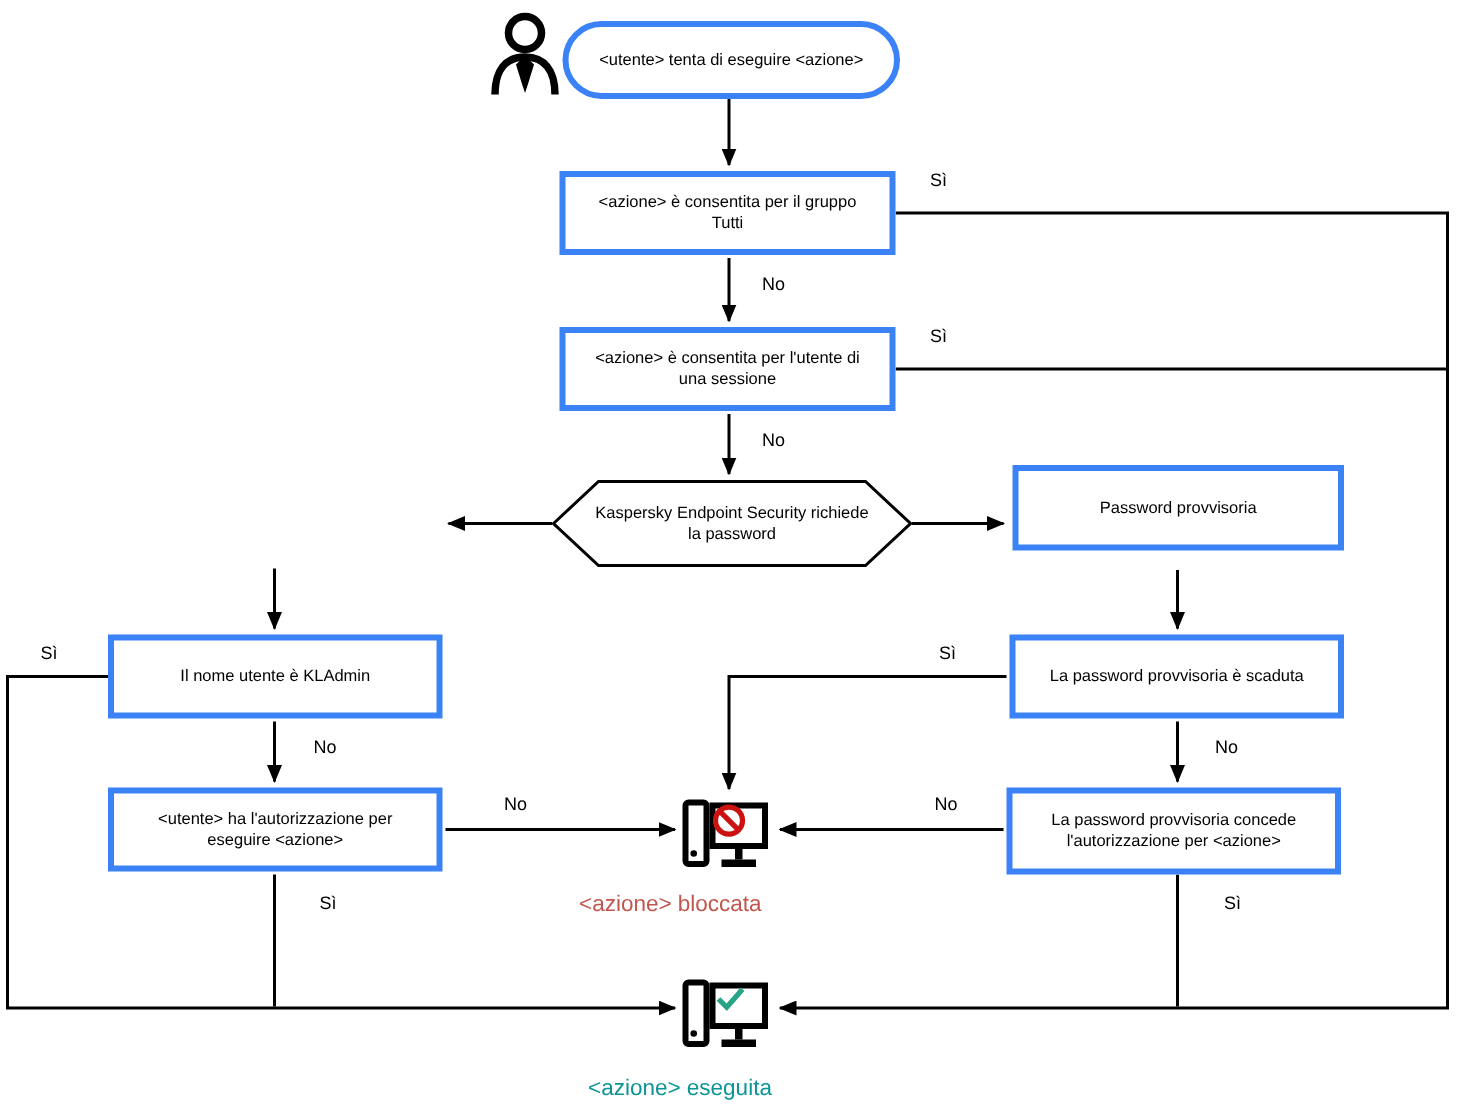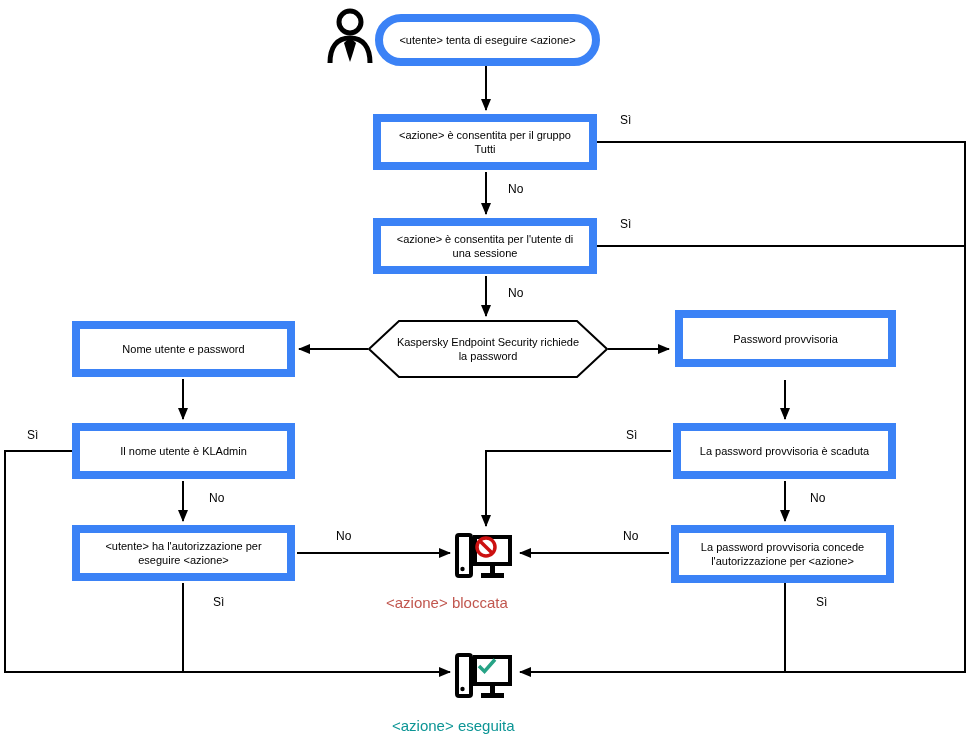--- a/index.html
+++ b/index.html
@@ -8,21 +8,21 @@
     width:974px;height:745px;
     background:#fff;
     font-family:"Liberation Sans", sans-serif;
     color:#000;
     overflow:hidden;
   }
   #connectors{position:absolute;left:0;top:0;z-index:0;}
   .node{
     position:absolute;
     box-sizing:border-box;
-    border:8px solid #3b82f6;
+    border:4px solid #3b82f6;
     background:#fff;
     display:flex;align-items:center;justify-content:center;
     text-align:center;
     font-size:11px;line-height:14px;
     padding:0 12px;
     z-index:1;
   }
   .oval{border-radius:27px;}
   .hex-wrap{position:absolute;z-index:1;}
   .hex-wrap svg{position:absolute;left:0;top:0;}
@@ -96,23 +96,20 @@
     <span>&lt;azione&gt; è consentita per l'utente di una sessione</span>
   </div>
 
   <div class="hex-wrap" style="left:368px;top:320px;width:240px;height:58px">
     <svg width="240" height="58" viewBox="0 0 240 58">
       <polygon points="1,29 31,1 209,1 239,29 209,57 31,57" fill="#fff" stroke="#000" stroke-width="2"></polygon>
     </svg>
     <div class="hex-text">Kaspersky Endpoint Security richiede la password</div>
   </div>
 
-  <div class="node" style="left:72px;top:321px;width:223px;height:56px">
-    <span>Nome utente e password</span>
-  </div>
 
   <div class="node" style="left:675px;top:310px;width:221px;height:57px">
     <span>Password provvisoria</span>
   </div>
 
   <div class="node" style="left:72px;top:423px;width:223px;height:56px">
     <span>Il nome utente è KLAdmin</span>
   </div>
 
   <div class="node" style="left:673px;top:423px;width:223px;height:56px">

